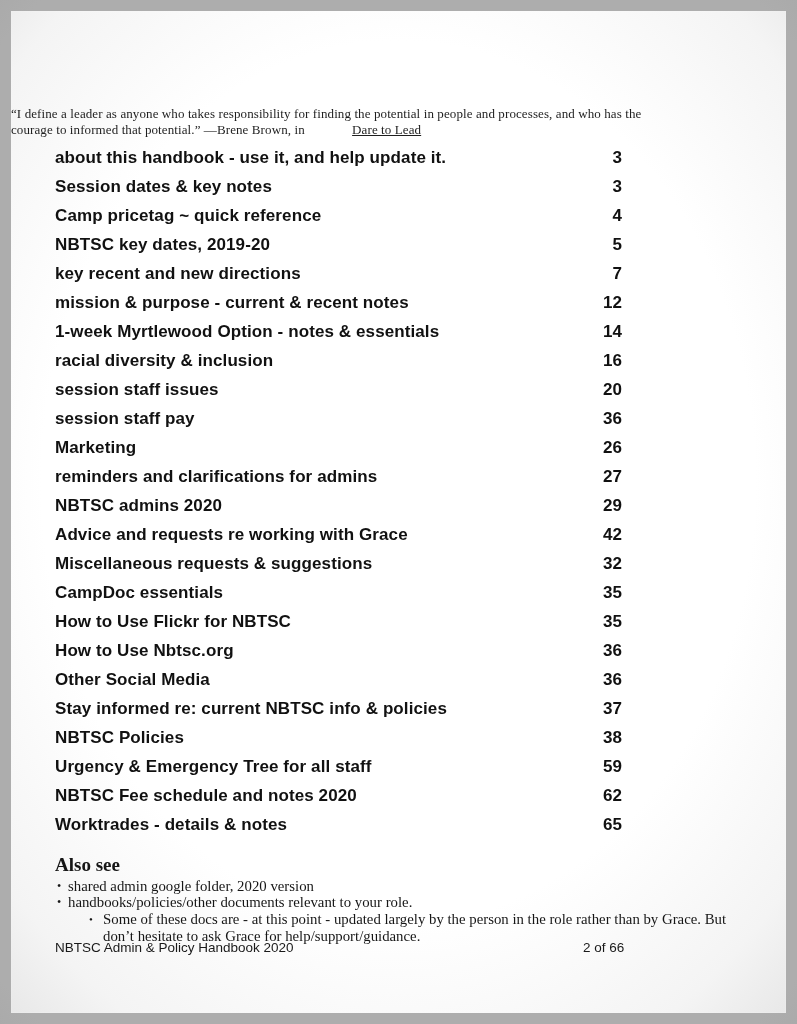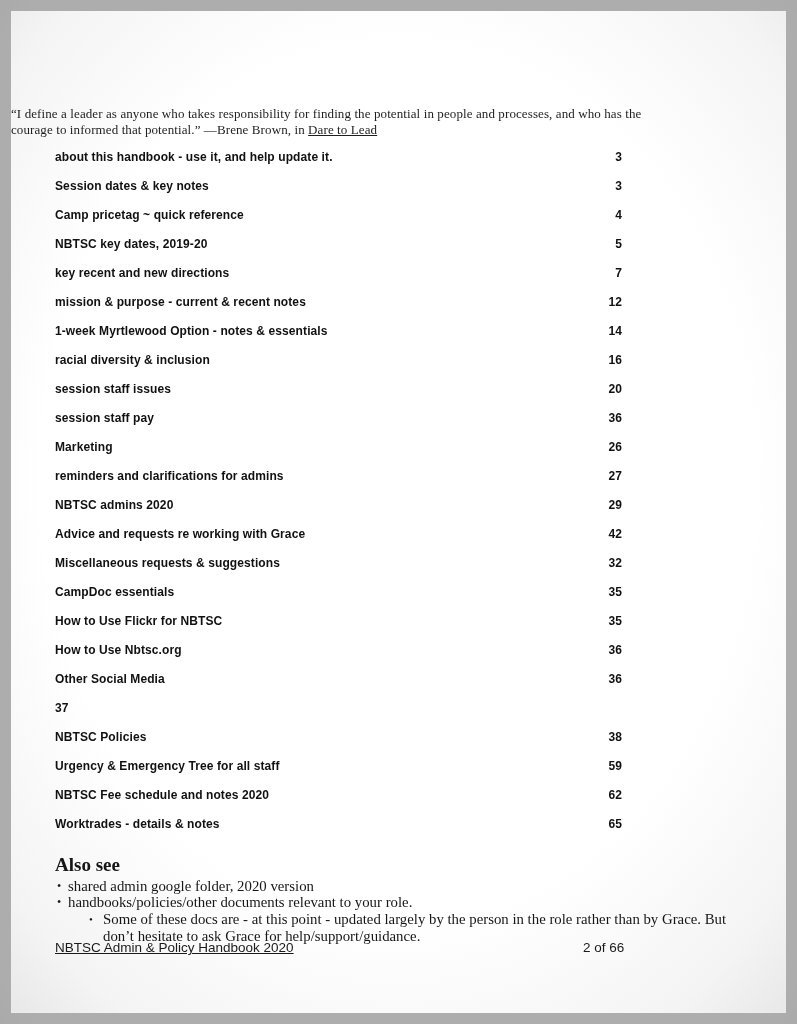--- a/index.html
+++ b/index.html
@@ -19,30 +19,30 @@
   
   .quote {
     position: absolute; top: 95px; left: 0; right: 0;
     text-align: left;
     font-family: "Liberation Serif", serif;
     font-size: 13px; line-height: 15.5px;
     color: #1e1e1e;
     letter-spacing: 0.1px;
   }
   .quote .line { white-space: nowrap; }
-  .quote .book { text-decoration: underline; }
+  .quote .book { text-decoration: underline; margin-left: 44px; }
   
   .toc {
     position: absolute; top: 132px; left: 44px; width: 567px;
     color: #111;
   }
   .toc-row {
     display: flex; justify-content: space-between; align-items: baseline;
     height: 29px; line-height: 29px;
-    font-size: 12px; font-weight: bold;
+    font-size: 17px; font-weight: bold;
     letter-spacing: 0.1px;
     gap: 16px;
   }
   .toc-row .num { text-align: right; }
   
   .also {
     position: absolute; top: 844px; left: 44px; right: 40px;
     font-family: Liberation Serif, serif;
     color: #161616;
   }
@@ -57,21 +57,21 @@
   }
   .bullet.l1 { padding-left: 13px; }
   .bullet.l1 .dot { position: absolute; left: 2px; top: 0; font-size: 12px; }
   .bullet.l2 { padding-left: 48px; margin-top: 1px; max-width: 648px; }
   .bullet.l2 .dot { position: absolute; left: 34px; top: 0; font-size: 11px; }
   
   .footer {
     position: absolute; top: 929px; left: 44px; right: 44px;
     font-size: 13.5px; color: #1a1a1a;
   }
-  .footer .fl { position: absolute; left: 0; top: 0; text-decoration: underline; }
+  .footer .fl { position: absolute; left: 0; top: 0; }
   .footer .fr { position: absolute; left: 528px; top: 0; }
 </style>
 </head>
 <body>
 
 <div class="screenshot">
   <div class="page">
 
     <div class="quote">
       <div class="line">“I define a leader as anyone who takes responsibility for finding the potential in people and processes, and who has the</div>
@@ -169,20 +169,21 @@
           <span class="title">How to Use Nbtsc.org</span>
           <span class="num">36</span>
         </div>
 
         <div class="toc-row">
           <span class="title">Other Social Media</span>
           <span class="num">36</span>
         </div>
 
         <div class="toc-row">
+          <span class="title">Stay informed re: current NBTSC info &amp; policies</span>
           <span class="num">37</span>
         </div>
 
         <div class="toc-row">
           <span class="title">NBTSC Policies</span>
           <span class="num">38</span>
         </div>
 
         <div class="toc-row">
           <span class="title">Urgency &amp; Emergency Tree for all staff</span>

